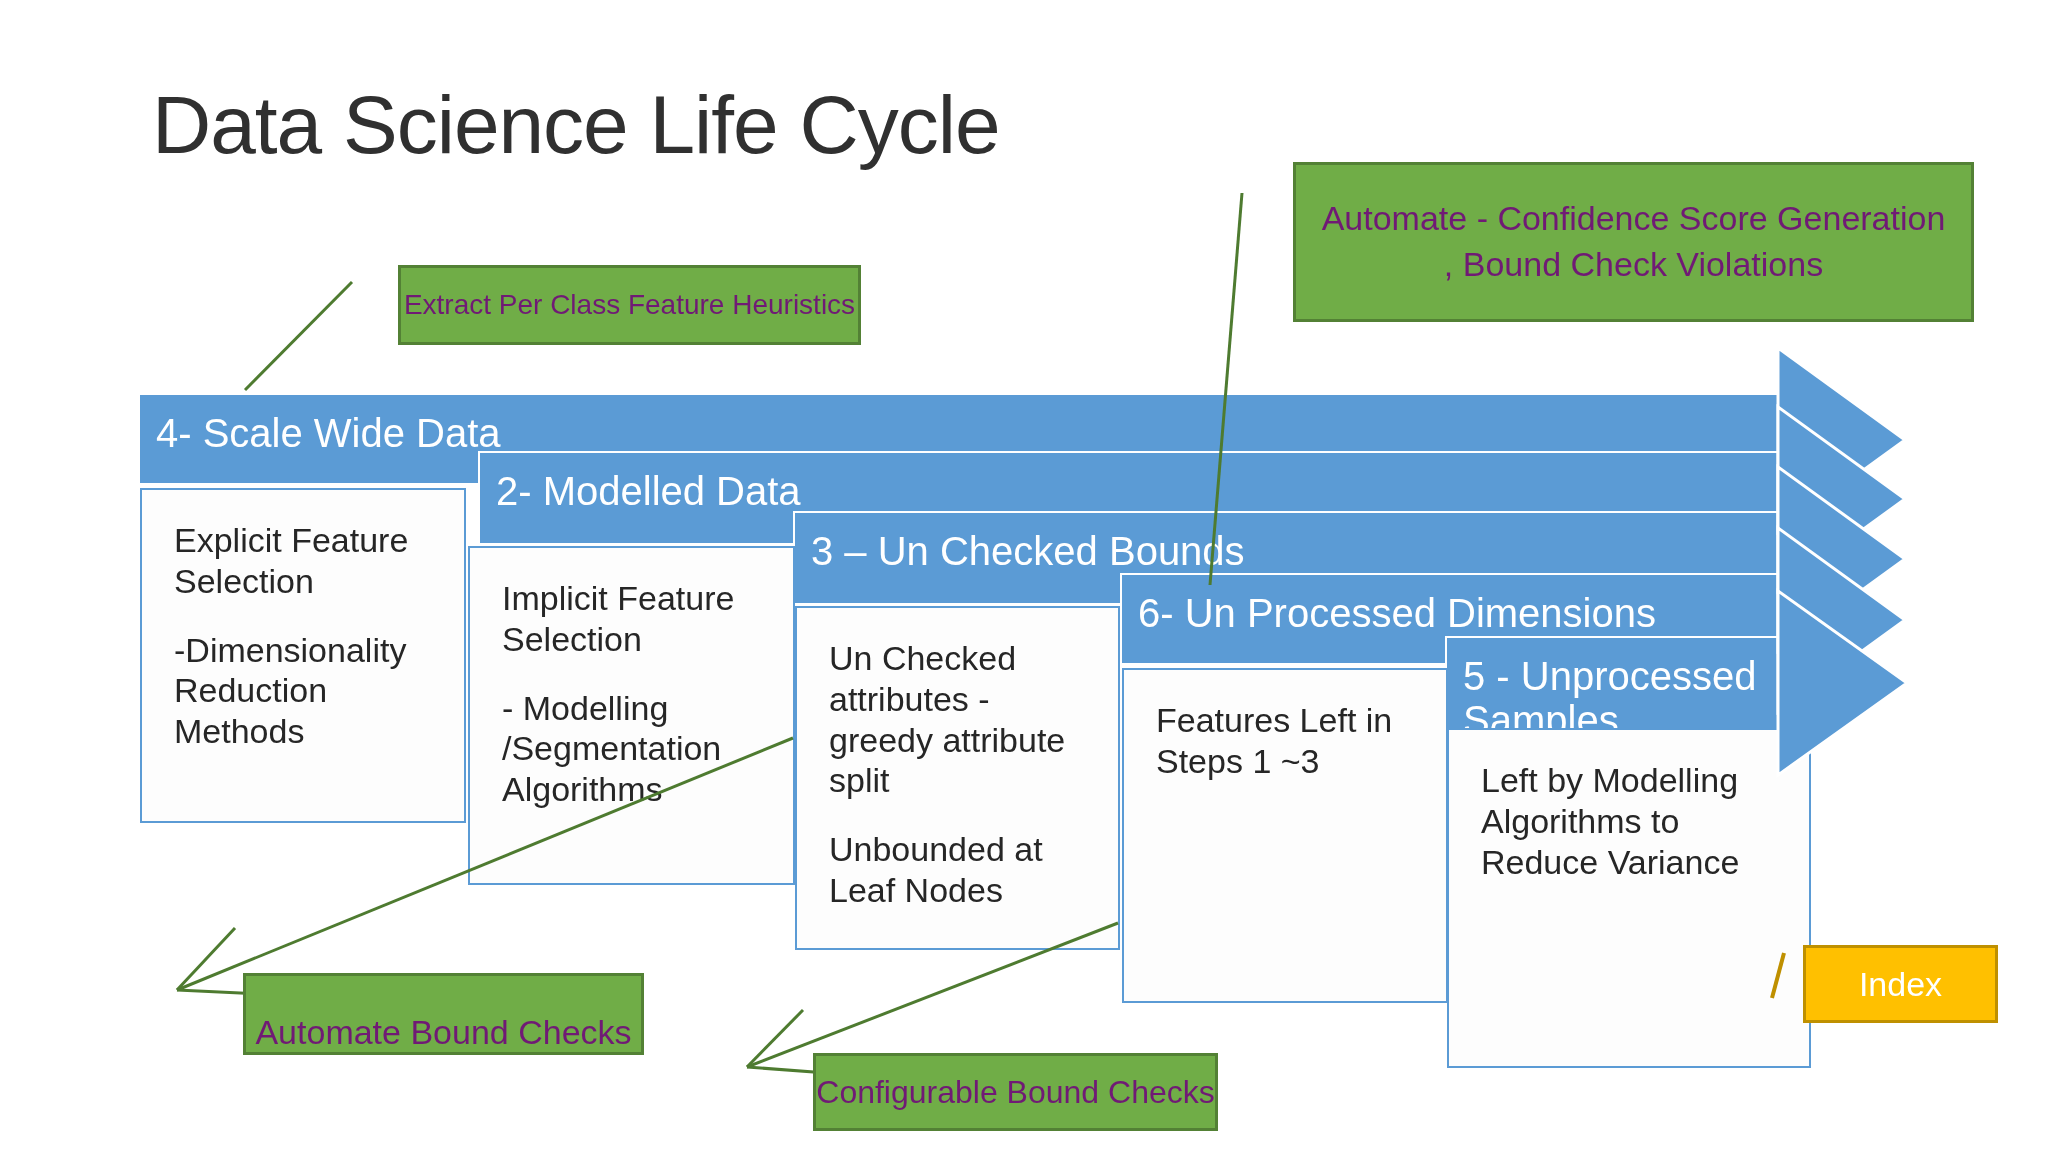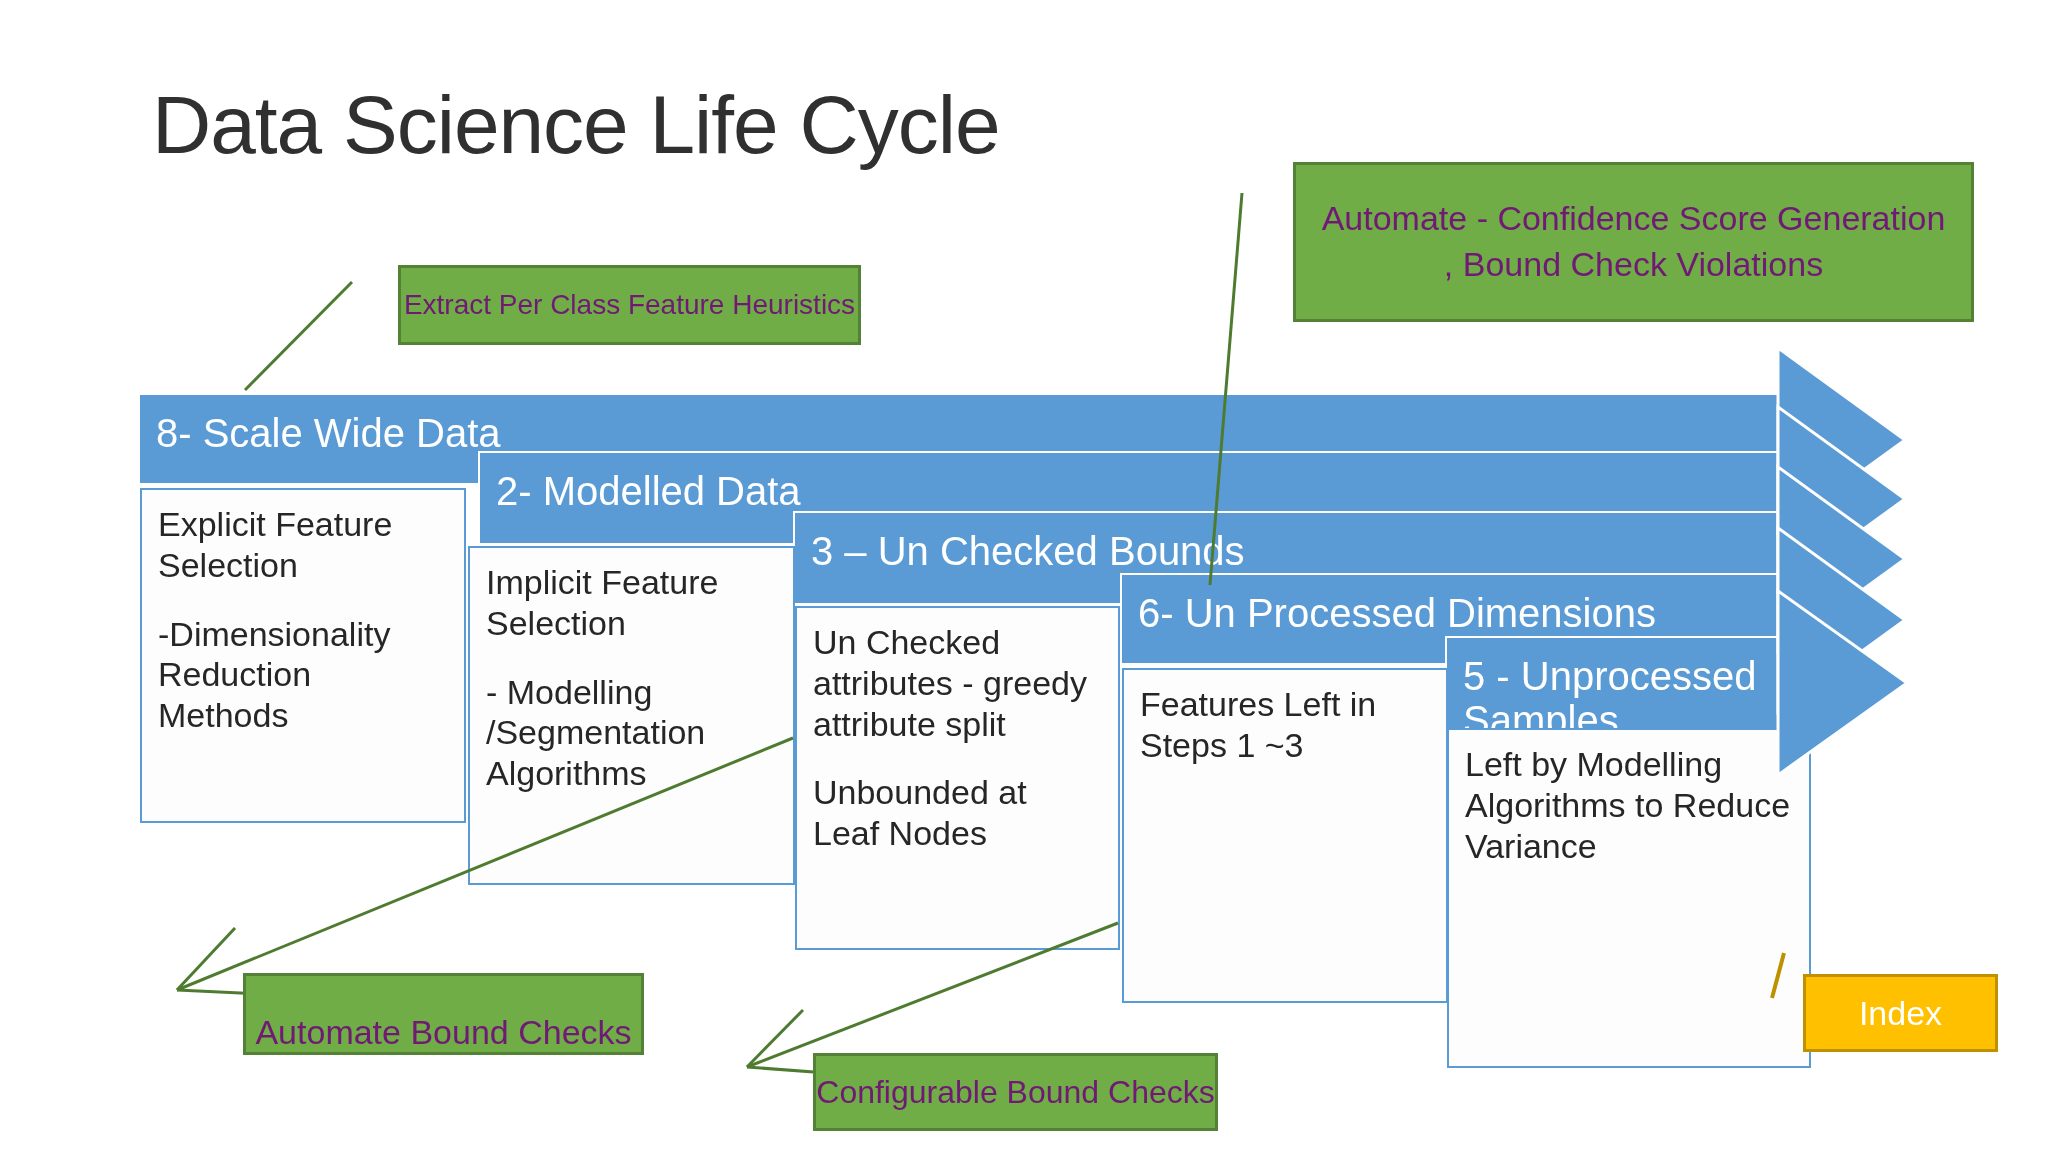--- a/index.html
+++ b/index.html
@@ -35,21 +35,21 @@
   #banner-3{left:793px;top:511px;width:987px;height:94px;}
   #banner-4{left:1120px;top:573px;width:660px;height:92px;}
   #banner-5{left:1445px;top:636px;width:335px;height:94px;}
 
   .note{
     position:absolute;box-sizing:border-box;
     background:#fdfdfd;border:2px solid var(--note-border);
     color:var(--text-dark);font-size:34px;line-height:1.2;
     padding:14px 16px;z-index:20;
   }
-  .note p{margin:0;}
+  .note p{margin:16px;}
   .note p + p{margin-top:28px;}
   .note p:empty{display:none;}
   #note-1{left:140px;top:488px;width:326px;height:335px;}
   #note-2{left:468px;top:546px;width:327px;height:339px;}
   #note-3{left:795px;top:606px;width:325px;height:344px;}
   #note-4{left:1122px;top:668px;width:326px;height:335px;}
   #note-5{left:1447px;top:728px;width:364px;height:340px;}
 
   .callout{
     position:absolute;box-sizing:border-box;
@@ -60,40 +60,40 @@
   }
   #callout-extract{left:398px;top:265px;width:463px;height:80px;font-size:28px;white-space:nowrap;}
   #callout-confidence{left:1293px;top:162px;width:681px;height:160px;font-size:34px;line-height:1.35;}
   #callout-automate-bounds{left:243px;top:973px;width:401px;height:82px;font-size:34px;justify-content:flex-end;}
   #callout-configurable-bounds{left:813px;top:1053px;width:405px;height:78px;font-size:32px;}
 
   #index-button{
     position:absolute;left:1803px;top:945px;width:195px;height:78px;
     box-sizing:border-box;background:var(--amber-fill);border:3px solid var(--amber-border);
     color:#ffffff;font-size:34px;display:flex;align-items:center;justify-content:center;
-    z-index:40;cursor:pointer;margin-top:29px;
+    z-index:40;cursor:pointer;
   }
 
   #overlay{
     position:absolute;left:0;top:0;width:2048px;height:1152px;
     z-index:30;pointer-events:none;
   }
   .arrowhead{fill:var(--banner-blue);stroke:#ffffff;stroke-width:3;}
   .connector{stroke:var(--connector-green);stroke-width:3;fill:none;}
   .connector-amber{stroke:var(--amber-border);stroke-width:4;fill:none;}
 </style>
 </head>
 <body>
 
 <div id="slide">
 
   <div class="title">Data Science Life Cycle</div>
 
   <div class="banner" id="banner-1">
-    <span>8- Scale Wide Data</span>
+    <span>4- Scale Wide Data</span>
   </div>
   <div class="banner" id="banner-2">
     <span>2- Modelled Data</span>
   </div>
   <div class="banner" id="banner-3">
     <span>3 – Un Checked Bounds</span>
   </div>
   <div class="banner" id="banner-4">
     <span>6- Un Processed Dimensions</span>
   </div>

